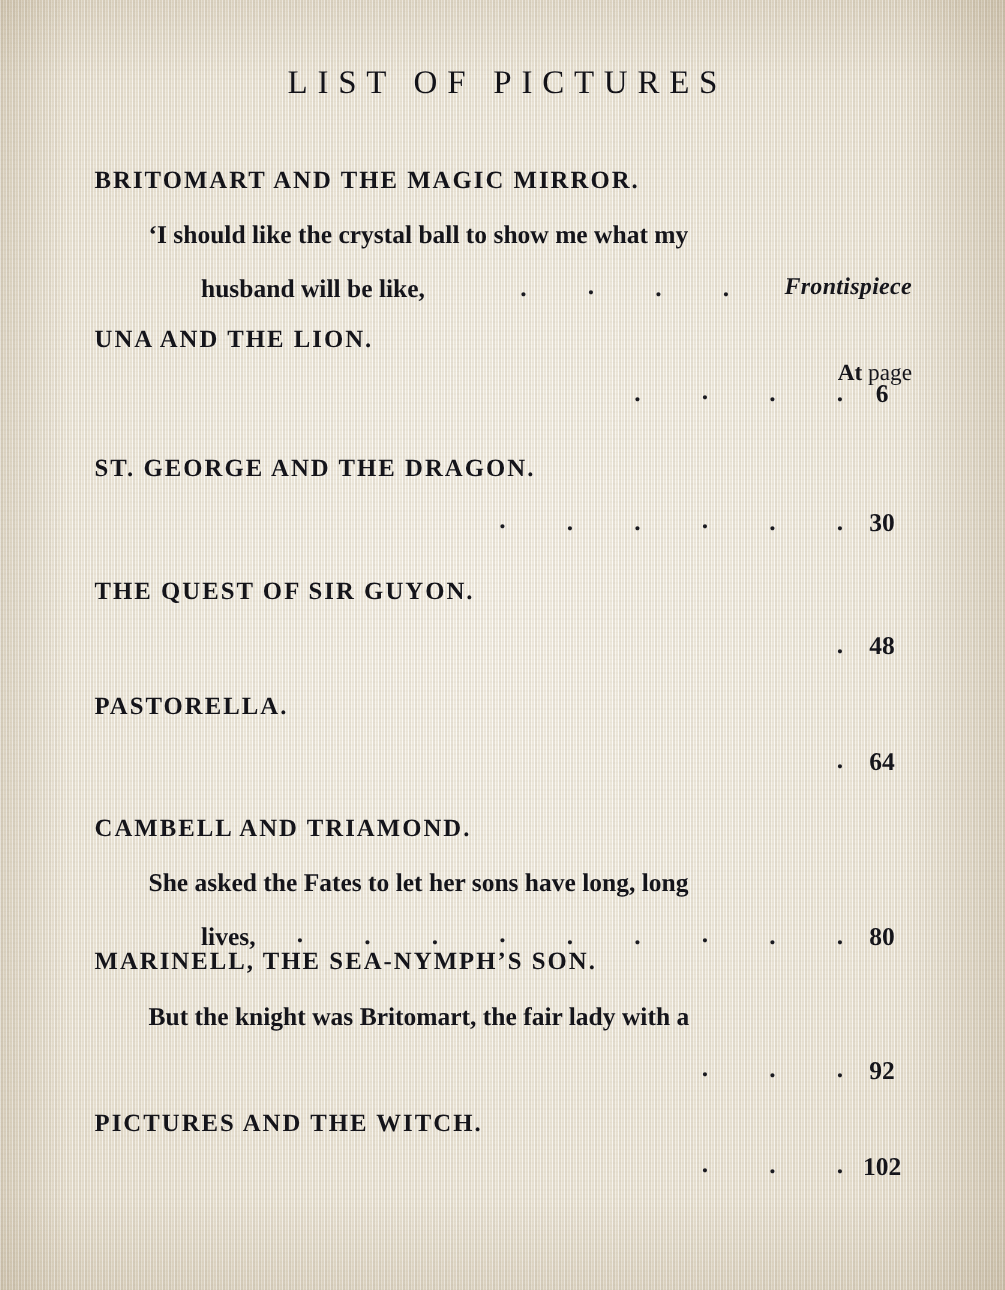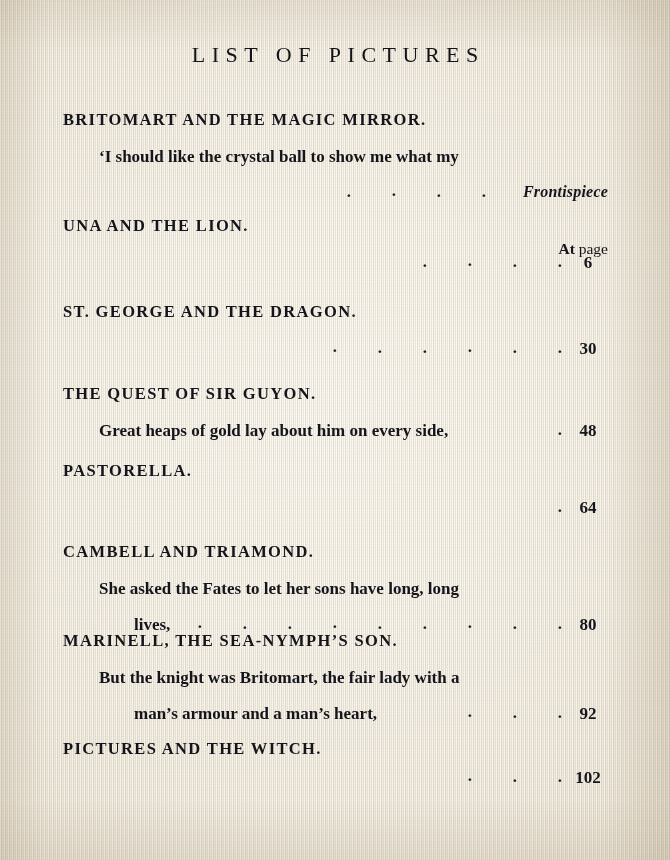--- a/index.html
+++ b/index.html
@@ -174,20 +174,21 @@
 
     <div class="page-title">LIST OF PICTURES</div>
 
     <div class="list" id="list-root">
         <div class="entry">
           <div class="entry-title" style="position: absolute; left: 0px; top: 4px;">BRITOMART AND THE MAGIC MIRROR.</div>
           <div class="caption-line cap-indent-1" style="position: absolute; left: 0px; right: 0px; top: 40px;">
             <span class="cap-text">‘I should like the crystal ball to show me what my</span>
           </div>
           <div class="caption-line cap-indent-2" style="position: absolute; left: 0px; right: 0px; top: 76px;">
+            <span class="cap-text">husband will be like,</span>
             <div class="leaders">
               <span style="right: 0px; bottom: 0.04em;">.</span>
               <span style="right: 45px; bottom: 0.075em;">.</span>
               <span style="right: 90px; bottom: 0.11em;">.</span>
               <span style="right: 135px; bottom: 0.04em;">.</span>
             </div>
             <span class="frontis" style="width: 118px;">Frontispiece</span>
           </div>
         </div>
         <div class="entry">
@@ -213,21 +214,20 @@
               <span style="right: 135px; bottom: 0.04em;">.</span>
               <span style="right: 180px; bottom: 0.075em;">.</span>
               <span style="right: 225px; bottom: 0.11em;">.</span>
             </div>
             <span class="pagenum">30</span>
           </div>
         </div>
         <div class="entry">
           <div class="entry-title" style="position: absolute; left: 0px; top: 278px;">THE QUEST OF SIR GUYON.</div>
           <div class="caption-line cap-indent-1" style="position: absolute; left: 0px; right: 0px; top: 314px;">
-            <span class="cap-text">Great heaps of gold lay about him on every side,</span>
             <div class="leaders">
               <span style="right: 0px; bottom: 0.04em;">.</span>
             </div>
             <span class="pagenum">48</span>
           </div>
         </div>
         <div class="entry">
           <div class="entry-title" style="position: absolute; left: 0px; top: 355px;">PASTORELLA.</div>
           <div class="caption-line cap-indent-1" style="position: absolute; left: 0px; right: 0px; top: 391px;">
             <div class="leaders">
@@ -256,21 +256,20 @@
             </div>
             <span class="pagenum">80</span>
           </div>
         </div>
         <div class="entry">
           <div class="entry-title" style="position: absolute; left: 0px; top: 525px;">MARINELL, THE SEA-NYMPH’S SON.</div>
           <div class="caption-line cap-indent-1" style="position: absolute; left: 0px; right: 0px; top: 561px;">
             <span class="cap-text">But the knight was Britomart, the fair lady with a</span>
           </div>
           <div class="caption-line cap-indent-2" style="position: absolute; left: 0px; right: 0px; top: 597px;">
-            <span class="cap-text">man’s armour and a man’s heart,</span>
             <div class="leaders">
               <span style="right: 0px; bottom: 0.04em;">.</span>
               <span style="right: 45px; bottom: 0.075em;">.</span>
               <span style="right: 90px; bottom: 0.11em;">.</span>
             </div>
             <span class="pagenum">92</span>
           </div>
         </div>
         <div class="entry">
           <div class="entry-title" style="position: absolute; left: 0px; top: 633px;">PICTURES AND THE WITCH.</div>

